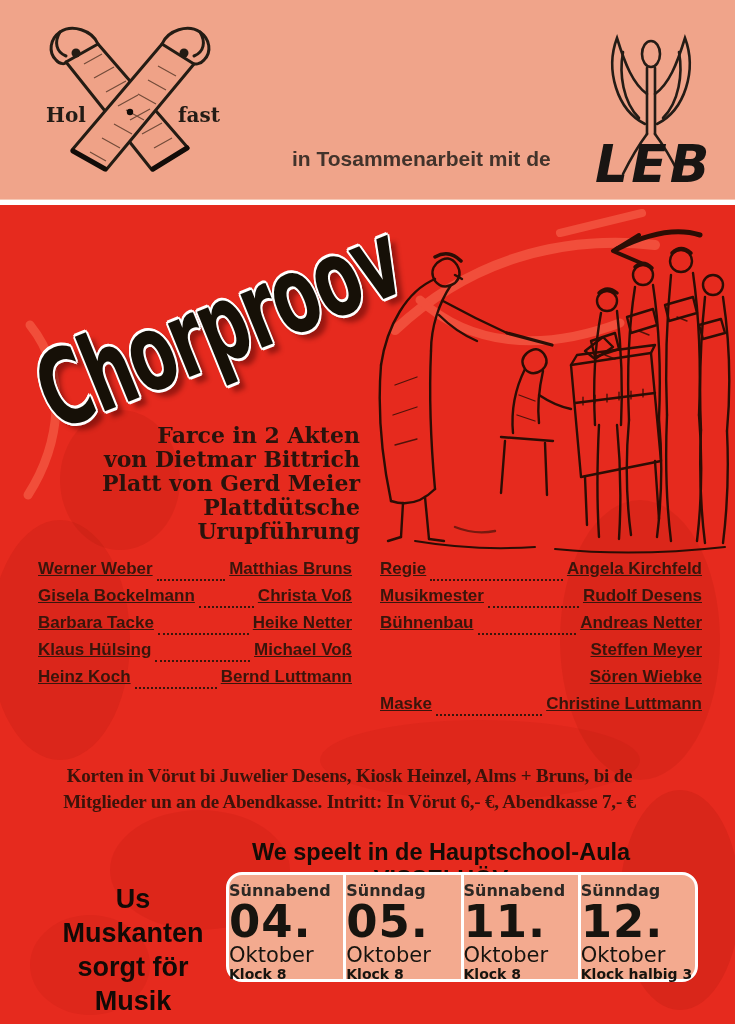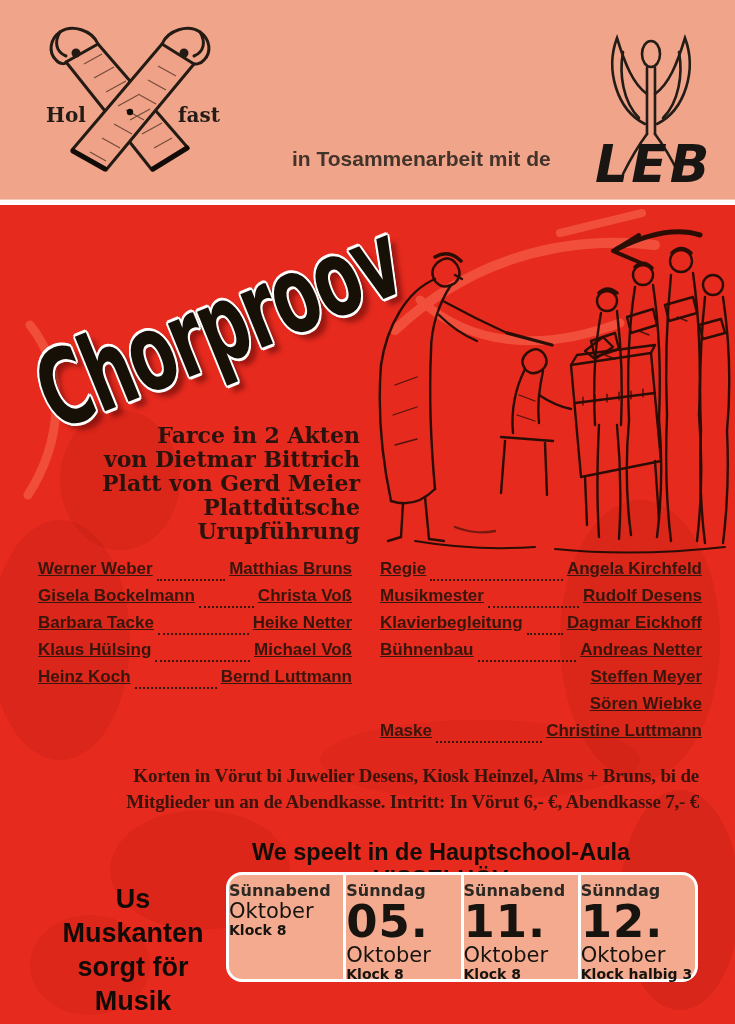--- a/index.html
+++ b/index.html
@@ -33,21 +33,21 @@
   .cast{position:absolute;top:559px;font-size:17px;font-weight:600;color:#3a150b;
         font-family:"Liberation Sans",sans-serif;}
   .cast-left{left:38px;width:314px;}
   .cast-right{left:380px;width:322px;}
   .cast-row{display:flex;height:27px;align-items:baseline;text-decoration:underline;}
   .cast-row .dots{flex:1 1 auto;border-bottom:2px dotted #3a150b;margin:0 4px;
                   align-self:flex-end;margin-bottom:5px;}
   .cast-row.only-actor{justify-content:flex-end;}
   .cast-row.spacer{height:27px;}
   
-  .tickets{position:absolute;left:0;top:763px;width:699px;text-align:right;
+  .tickets{position:absolute;left:0;top:763px;width:699px;text-align:center;
       font-family:"Liberation Serif",serif;font-weight:bold;font-size:19px;line-height:26px;
       letter-spacing:-0.2px;color:#3c130a;white-space:nowrap;}
   .venue{position:absolute;left:188px;top:839px;width:506px;text-align:center;
       font-size:23.5px;font-weight:bold;color:#140c06;}
   
   .music-note{position:absolute;left:53px;top:882px;width:160px;text-align:center;
       font-size:27px;font-weight:bold;line-height:34px;color:#120a06;}
   .dates{position:absolute;left:226px;top:872px;width:472px;height:110px;box-sizing:border-box;
       background:#f3aa8f;border:3px solid #ffffff;border-radius:16px;display:flex;}
   .date-cell{flex:1 1 0;border-right:3px solid #ffffff;text-align:left;padding-top:7px;
@@ -235,25 +235,20 @@
       <span>Regie</span>
         <span class="dots"></span>
         <span>Angela Kirchfeld</span>
     </div>
     <div class="cast-row">
       <span>Musikmester</span>
         <span class="dots"></span>
         <span>Rudolf Desens</span>
     </div>
     <div class="cast-row">
-      <span>Klavierbegleitung</span>
-        <span class="dots"></span>
-        <span>Dagmar Eickhoff</span>
-    </div>
-    <div class="cast-row">
       <span>Bühnenbau</span>
         <span class="dots"></span>
         <span>Andreas Netter</span>
     </div>
     <div class="cast-row only-actor">
       <span>Steffen Meyer</span>
     </div>
     <div class="cast-row only-actor">
       <span>Sören Wiebke</span>
     </div>
@@ -274,20 +269,21 @@
   <div class="music-note">
     <div>Us</div>
     <div>Muskanten</div>
     <div>sorgt för</div>
     <div>Musik</div>
   </div>
 
   <div class="dates">
     <div class="date-cell">
       <div class="date-day">Sünnabend</div>
+      <div class="date-num">04.</div>
       <div class="date-month">Oktober</div>
       <div class="date-time">Klock 8</div>
     </div>
     <div class="date-cell">
       <div class="date-day">Sünndag</div>
       <div class="date-num">05.</div>
       <div class="date-month">Oktober</div>
       <div class="date-time">Klock 8</div>
     </div>
     <div class="date-cell">

